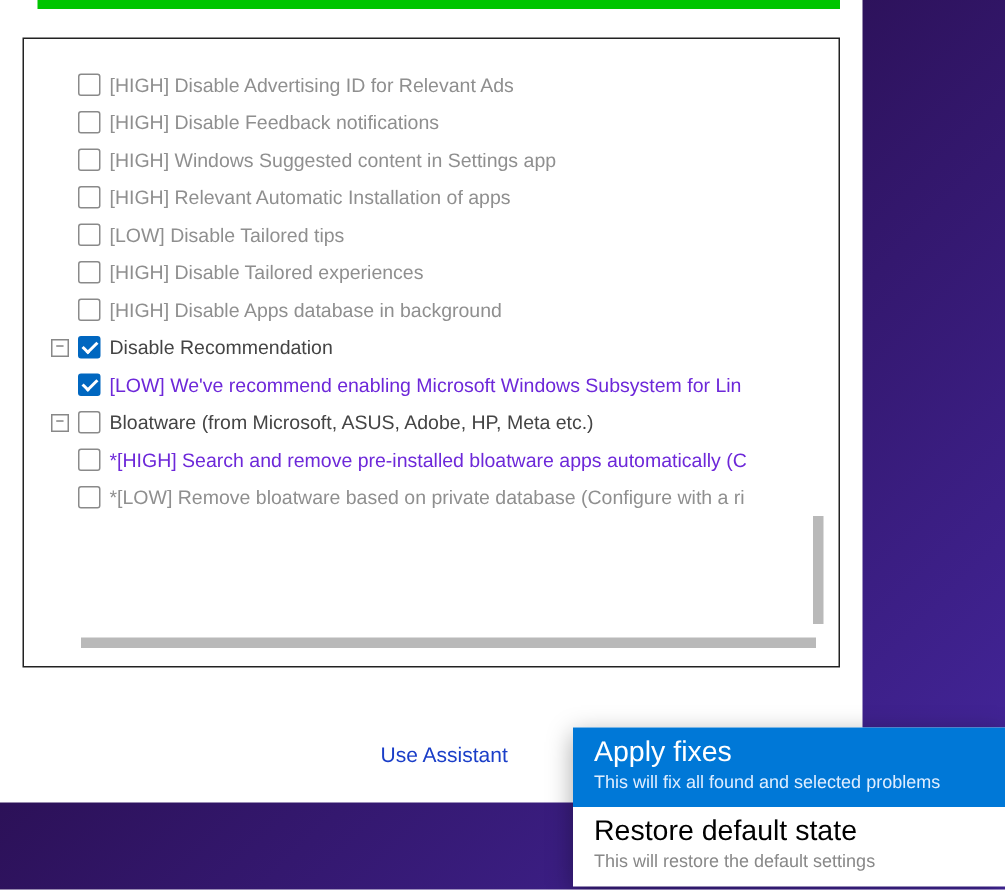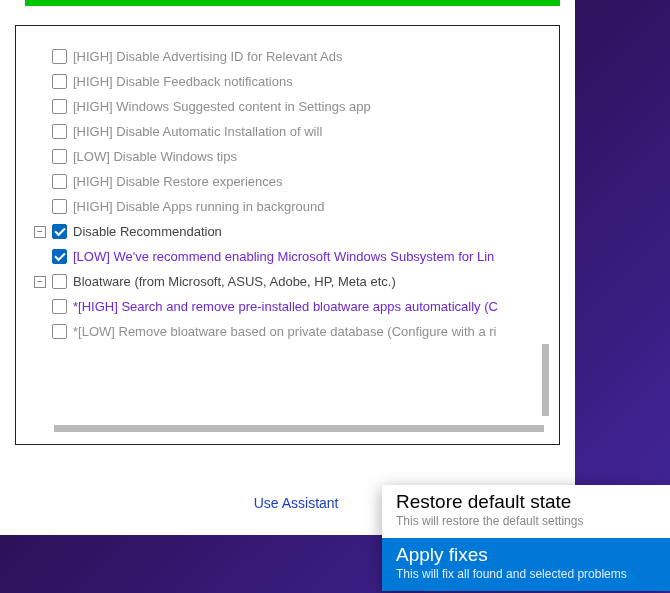--- a/index.html
+++ b/index.html
@@ -166,33 +166,33 @@
       <div class="row indent1">
         <span class="cb"></span>
         <span class="lbl">[HIGH] Disable Feedback notifications</span>
       </div>
       <div class="row indent1">
         <span class="cb"></span>
         <span class="lbl">[HIGH] Windows Suggested content in Settings app</span>
       </div>
       <div class="row indent1">
         <span class="cb"></span>
-        <span class="lbl">[HIGH] Disable Automatic Installation of will</span>
-      </div>
-      <div class="row indent1">
-        <span class="cb"></span>
-        <span class="lbl">[LOW] Disable Windows tips</span>
-      </div>
-      <div class="row indent1">
-        <span class="cb"></span>
-        <span class="lbl">[HIGH] Disable Restore experiences</span>
-      </div>
-      <div class="row indent1">
-        <span class="cb"></span>
-        <span class="lbl">[HIGH] Disable Apps running in background</span>
+        <span class="lbl">[HIGH] Relevant Automatic Installation of apps</span>
+      </div>
+      <div class="row indent1">
+        <span class="cb"></span>
+        <span class="lbl">[LOW] Disable Tailored tips</span>
+      </div>
+      <div class="row indent1">
+        <span class="cb"></span>
+        <span class="lbl">[HIGH] Disable Tailored experiences</span>
+      </div>
+      <div class="row indent1">
+        <span class="cb"></span>
+        <span class="lbl">[HIGH] Disable Apps database in background</span>
       </div>
 
       <div class="row" style="padding-left:0;">
         <span class="expander">−</span>
         <span class="cb checked"></span>
         <span class="lbl-group">Disable Recommendation</span>
       </div>
       <div class="row indent1">
         <span class="cb checked"></span>
         <span class="lbl-magenta">[LOW] We've recommend enabling Microsoft Windows Subsystem for Lin</span>
@@ -218,21 +218,21 @@
   </div>
 
   <div class="bottom-bar">
     <span class="link">Use Assistant</span>
     <button class="btn focus">Fix</button>
     <button class="btn">Analyze</button>
   </div>
 </div>
 
 <div class="menu">
+  <div class="menu-item hi">
+    <div class="menu-title">Apply fixes</div>
+    <div class="menu-sub">This will fix all found and selected problems</div>
+  </div>
   <div class="menu-item">
     <div class="menu-title">Restore default state</div>
     <div class="menu-sub">This will restore the default settings</div>
   </div>
-  <div class="menu-item hi">
-    <div class="menu-title">Apply fixes</div>
-    <div class="menu-sub">This will fix all found and selected problems</div>
-  </div>
 </div>
 
 </body></html>

